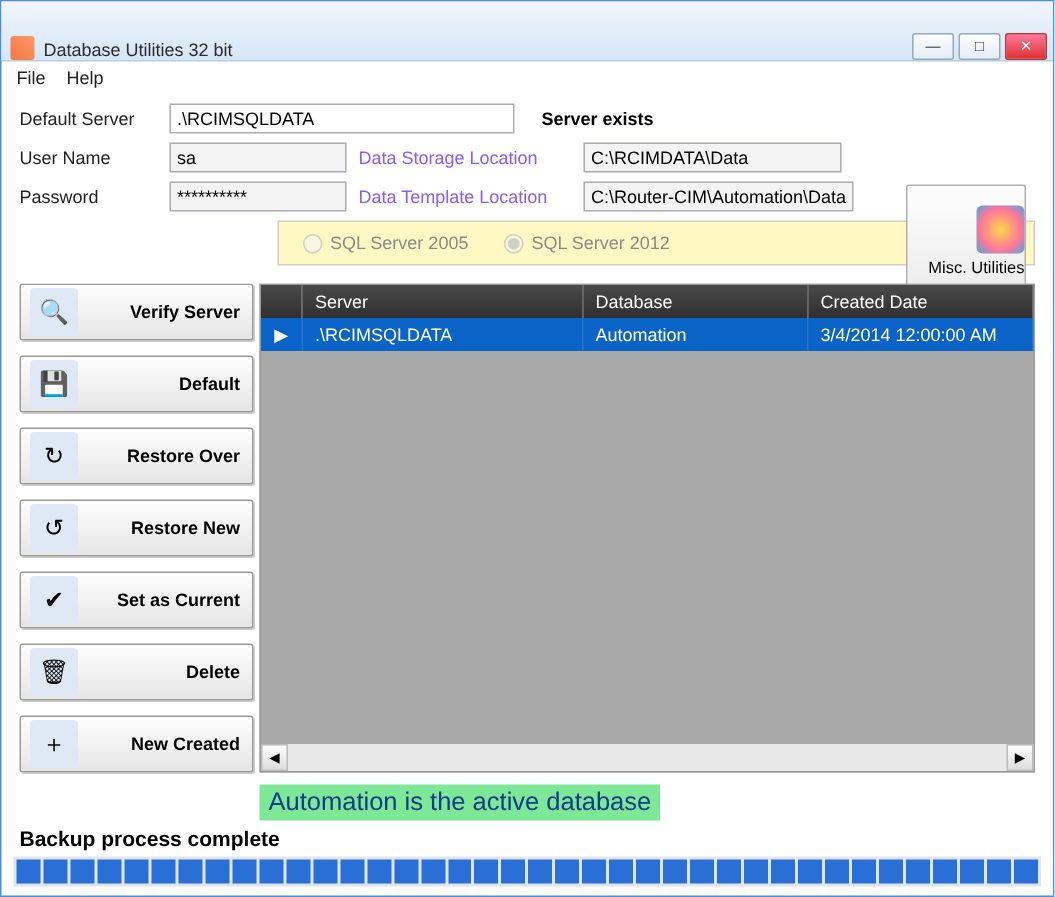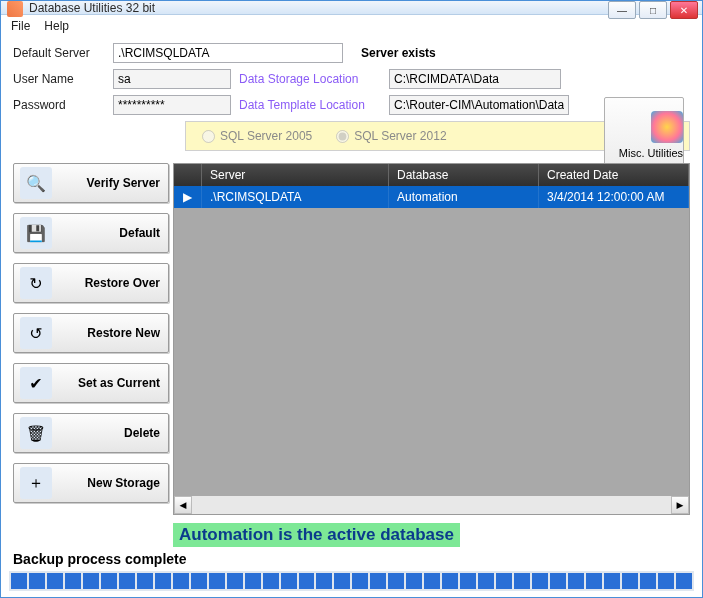--- a/index.html
+++ b/index.html
@@ -1,20 +1,20 @@
 <!DOCTYPE html>
 <html><head>
 <meta charset="utf-8">
 <style>
 * { box-sizing: border-box; margin: 0; padding: 0; font-family: "Segoe UI", Tahoma, sans-serif; font-size: 12px; }
 body { background: #fff; width: 703px; height: 598px; overflow: hidden; }
 
 .window { width: 703px; height: 598px; border: 1px solid #4a8fd8; background: #fff; display: flex; flex-direction: column; }
 
-.titlebar { height: 14px; background: linear-gradient(#f0f5fb,#d6e6f7); display: flex; align-items: flex-start; padding: 0 4px 0 6px; border-bottom: 1px solid #b5cde6; }
+.titlebar { height: 40px; background: linear-gradient(#f0f5fb,#d6e6f7); display: flex; align-items: flex-end; padding: 0 4px 0 6px; border-bottom: 1px solid #b5cde6; }
 .titlebar .app-icon { width: 16px; height: 16px; margin-right: 6px; background: linear-gradient(45deg,#e74,#f96); border-radius: 2px; }
 .titlebar .title { flex: 1; color: #2b2b2b; }
 .titlebar .win-btns { display: flex; gap: 3px; }
 .win-btn { width: 28px; height: 18px; border: 1px solid #9ab; background: linear-gradient(#fdfdfd,#e4ecf7); border-radius: 2px; display: flex; align-items: center; justify-content: center; font-size: 10px; color: #333; cursor: pointer; }
 .win-btn.close { background: linear-gradient(#f79,#d33); color: #fff; border-color: #b33; }
 
 .menubar { height: 22px; display: flex; align-items: center; gap: 14px; padding: 0 10px; }
 .menu-item { color: #222; cursor: pointer; }
 
 .form-area { padding: 6px 12px 4px 12px; }
@@ -50,21 +50,21 @@
 .gc { display: flex; align-items: center; padding: 0 8px; border-right: 1px solid rgba(255,255,255,0.1); }
 .gc.sel { width: 28px; justify-content: center; }
 .gc.srv { flex: 1; }
 .gc.db { width: 150px; }
 .gc.cd { width: 150px; }
 .grid-body { flex: 1; background: #a9a9a9; }
 .hscroll { height: 18px; background: #e8e8e8; display: flex; align-items: center; }
 .hscroll .arrow { width: 18px; height: 18px; background: linear-gradient(#fdfdfd,#ddd); border: 1px solid #bbb; display: flex; align-items: center; justify-content: center; font-size: 9px; cursor: pointer; }
 .hscroll .track { flex: 1; }
 
-.active-db { margin: 4px 12px 2px 172px; background: #7de896; color: #0b3b8c; font-weight: bold; font-size: 17px; padding: 2px 6px; width: fit-content; }
+.active-db { margin: 4px 12px 2px 172px; background: #7de896; color: #0b3b8c; font-weight: normal; font-size: 17px; padding: 2px 6px; width: fit-content; }
 .status-line { padding: 2px 12px; font-weight: bold; font-size: 14px; }
 .progress { height: 20px; margin: 2px 8px 6px 8px; background: #dfe6ef; display: flex; gap: 2px; padding: 2px; }
 .progress .seg { flex: 1; background: #2a6fd6; }
 
 .rel { position: relative; }
 </style>
 </head>
 <body>
 
 <div class="window rel">
@@ -141,21 +141,21 @@
       <div class="side-btn">
         <div class="bi">✔</div>
         <div class="bt">Set as Current</div>
       </div>
       <div class="side-btn">
         <div class="bi">🗑</div>
         <div class="bt">Delete</div>
       </div>
       <div class="side-btn">
         <div class="bi">＋</div>
-        <div class="bt">New Storage</div>
+        <div class="bt">New Created</div>
       </div>
     </div>
 
     <div class="grid-wrap">
       <div class="grid-head">
         <div class="gh sel"></div>
         <div class="gh srv">Server</div>
         <div class="gh db">Database</div>
         <div class="gh cd">Created Date</div>
       </div>

